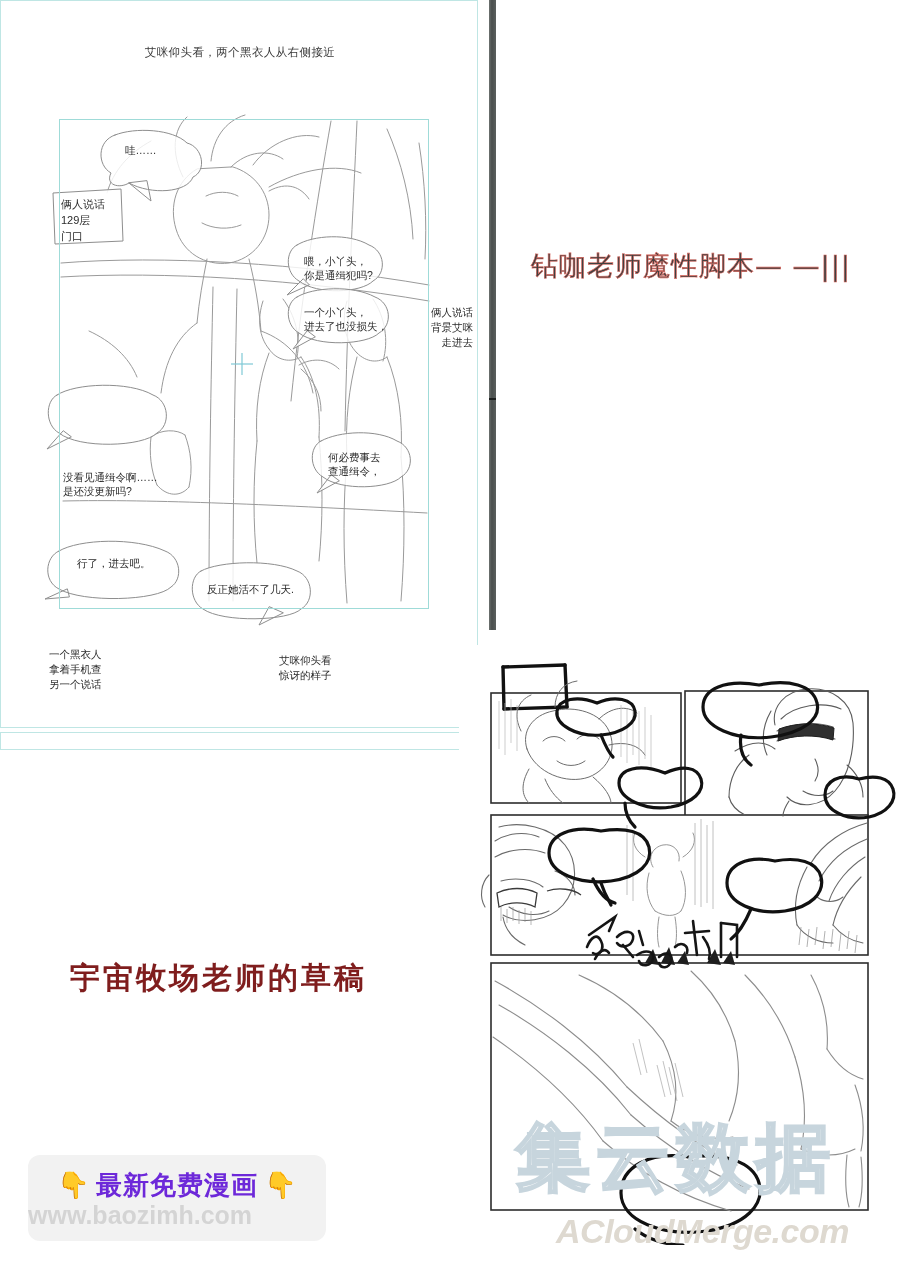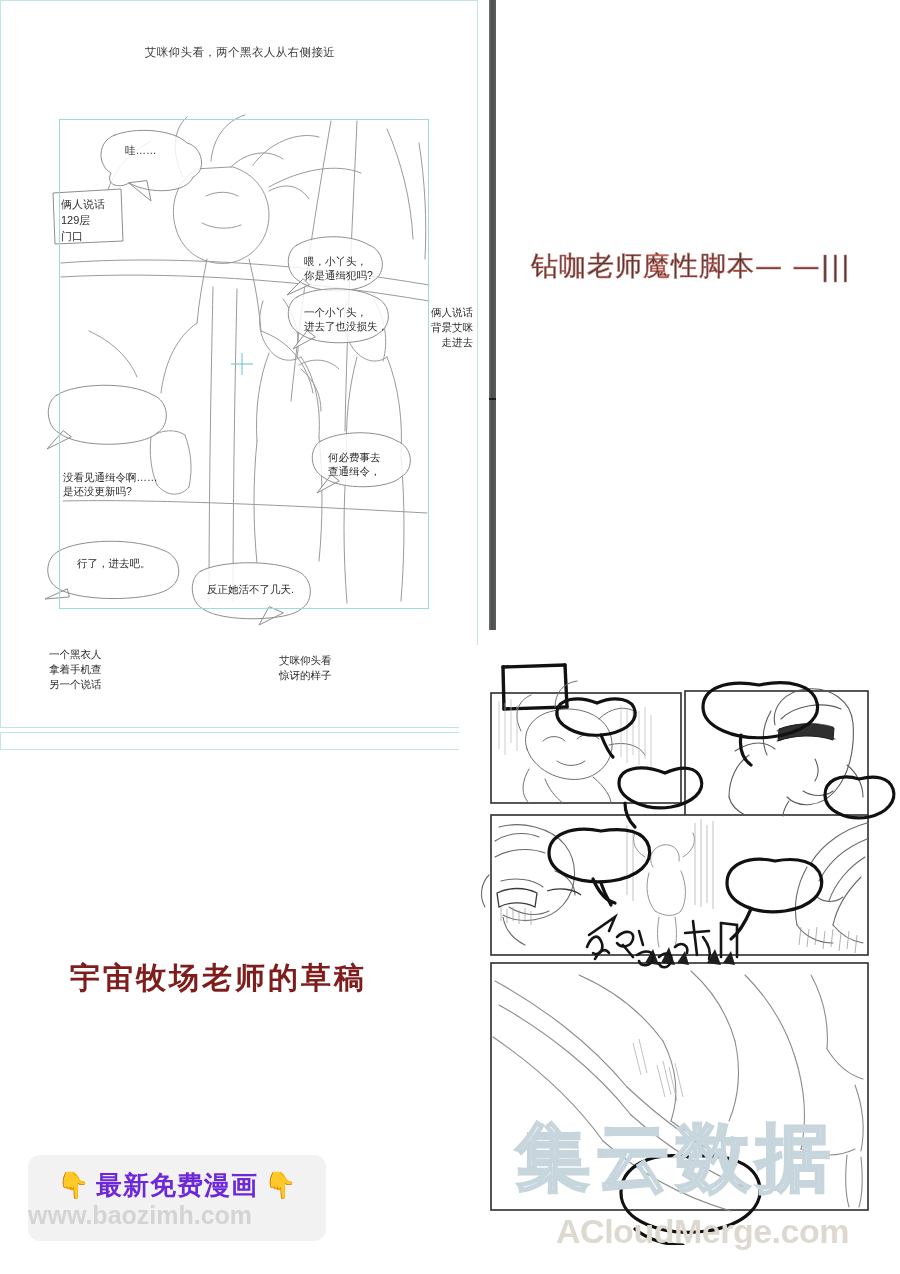--- a/index.html
+++ b/index.html
@@ -189,20 +189,21 @@
     letter-spacing: 6px;
     font-family: "DejaVu Sans", sans-serif;
   }
   #acm-url {
     position: absolute;
     left: 505px; top: 1212px;
     width: 395px;
     text-align: center;
     font-size: 34px;
     font-weight: bold;
+    font-style: italic;
     color: #ded9d0;
     letter-spacing: -0.5px;
     font-family: "Liberation Sans", sans-serif;
   }
 </style>
 </head>
 <body>
 
 <div id="sketch-page">
 

